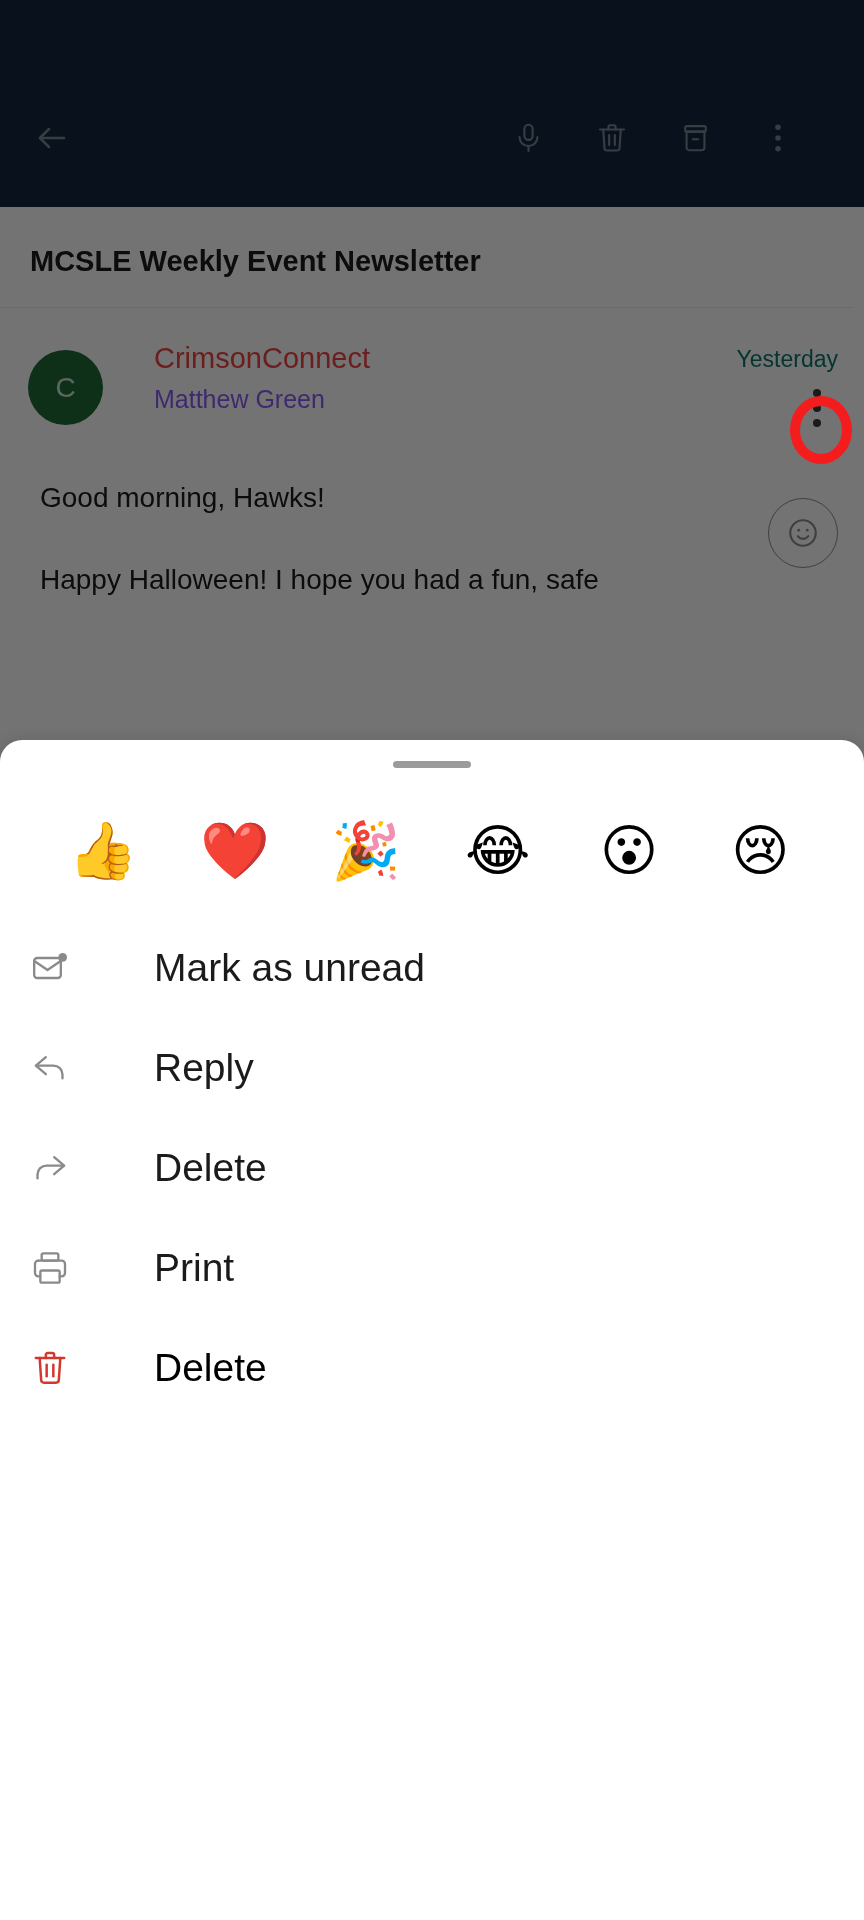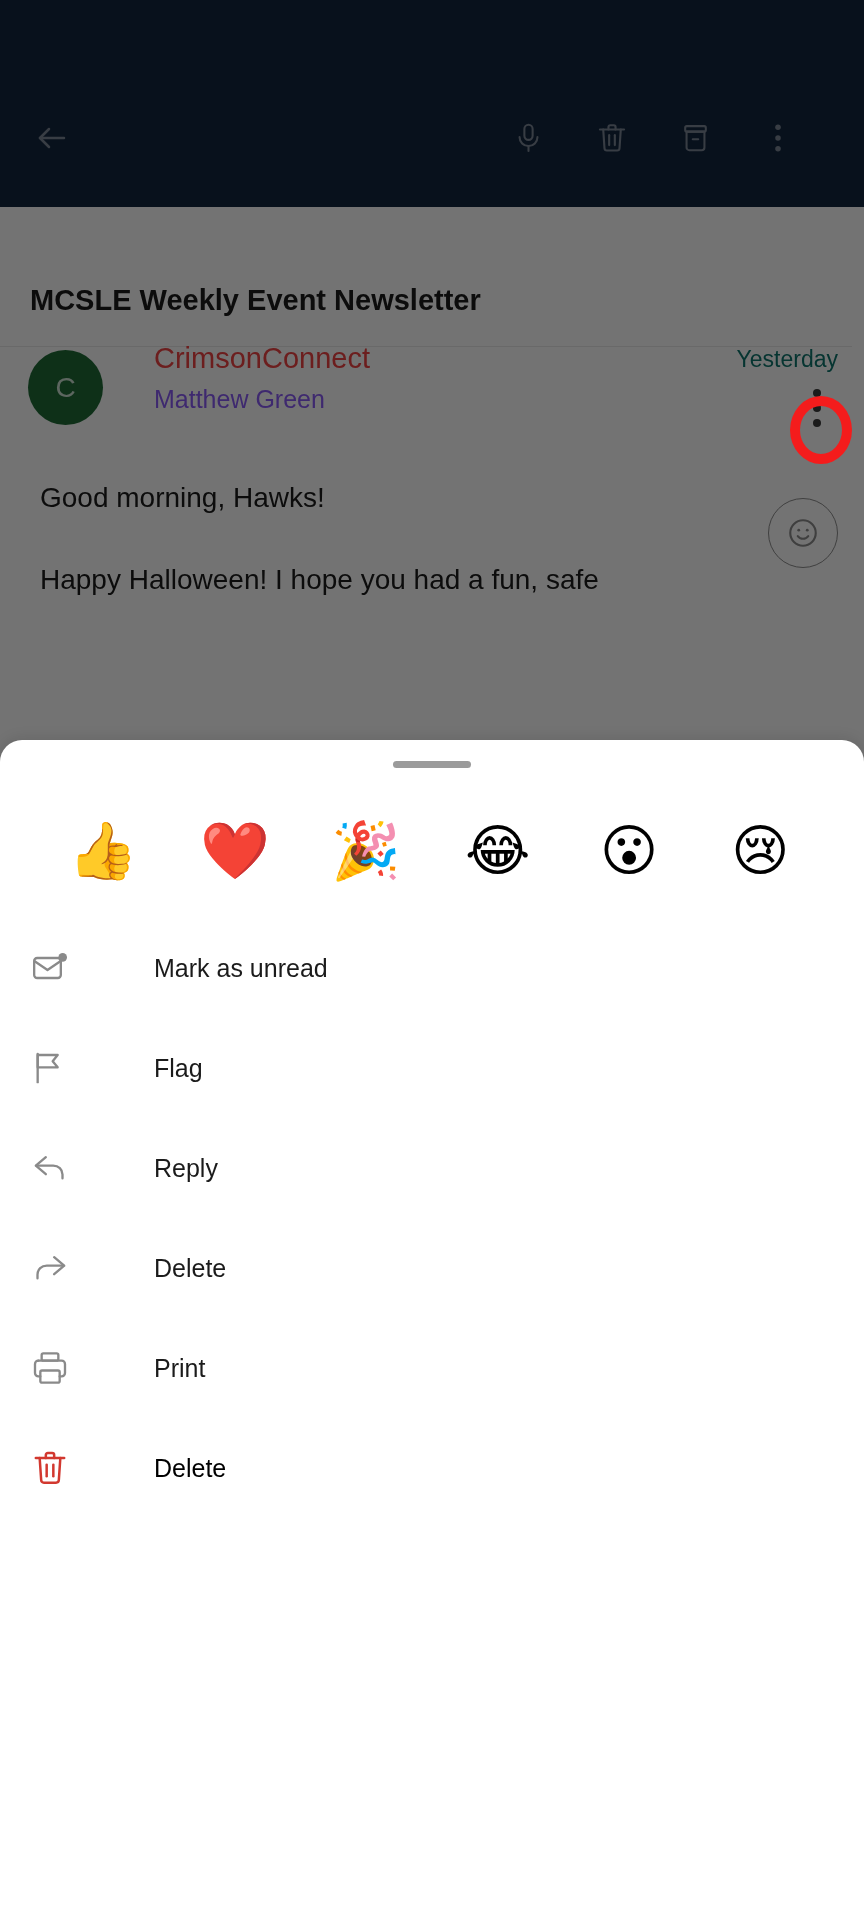--- a/index.html
+++ b/index.html
@@ -36,21 +36,20 @@
   .tb-back   { left: 22px; }
   .tb-mic    { left: 498px; }
   .tb-trash  { left: 582px; }
   .tb-arch   { left: 665px; }
   .tb-more   { left: 748px; }
 
   .subject-area {
     position: absolute; top: 207px; left: 0; right: 12px;
     padding: 36px 27px 28px 30px;
     border-bottom: 1px solid rgba(0,0,0,0.09);
-    margin-top: 39px;
   }
   .subject-text {
     font-size: 29px; font-weight: bold; color: #1b1b1b; line-height: 1.25;
   }
 
   .sender-row {
     position: absolute; top: 342px; left: 0; right: 0; height: 110px;
   }
   .avatar {
     position: absolute; left: 28px; top: 8px;
@@ -145,21 +144,21 @@
     height: 100px;
     display: flex; align-items: center;
     padding-left: 30px;
   }
   .menu-icon {
     width: 64px; min-width: 64px;
     display: flex; align-items: center; justify-content: flex-start;
   }
   .menu-icon svg { display: block; }
   .menu-label {
-    font-size: 25px; color: #1b1b1b; margin-left: 60px;
+    font-size: 39px; color: #1b1b1b; margin-left: 60px;
   }
   .menu-item.danger .menu-label { color: #000000; }
 </style>
 </head>
 <body>
 
 <div id="app">
 
   <div class="bg-screen">
 
@@ -261,29 +260,20 @@
         <span class="menu-icon">
           <svg width="40" height="40" viewBox="0 0 24 24" fill="none" stroke="#8a8a8a" stroke-width="1.4" stroke-linecap="round" stroke-linejoin="round">
             <rect x="2.5" y="6" width="16" height="12" rx="1.8"></rect>
             <path d="M2.8 8l7.7 5.2L18.2 8"></path>
             <circle cx="19.6" cy="5.6" r="2.6" fill="#8a8a8a" stroke="none"></circle>
           </svg>
         </span>
         <span class="menu-label">Mark as unread</span>
       </div>
 
-      <div class="menu-item">
-        <span class="menu-icon">
-          <svg width="40" height="40" viewBox="0 0 24 24" fill="none" stroke="#8a8a8a" stroke-width="1.4" stroke-linecap="round" stroke-linejoin="round">
-            <path d="M4.6 3.5v17"></path>
-            <path d="M4.6 4.2h12l-3 3.7 3 3.7h-12z"></path>
-          </svg>
-        </span>
-        <span class="menu-label">Flag</span>
-      </div>
 
       <div class="menu-item">
         <span class="menu-icon">
           <svg width="40" height="40" viewBox="0 0 24 24" fill="none" stroke="#8a8a8a" stroke-width="1.4" stroke-linecap="round" stroke-linejoin="round">
             <path d="M9.5 5.5L3.5 10.6l6 5.1"></path>
             <path d="M3.9 10.6h10c3.2 0 5.6 2.3 5.6 5.3v2.3"></path>
           </svg>
         </span>
         <span class="menu-label">Reply</span>
       </div>

